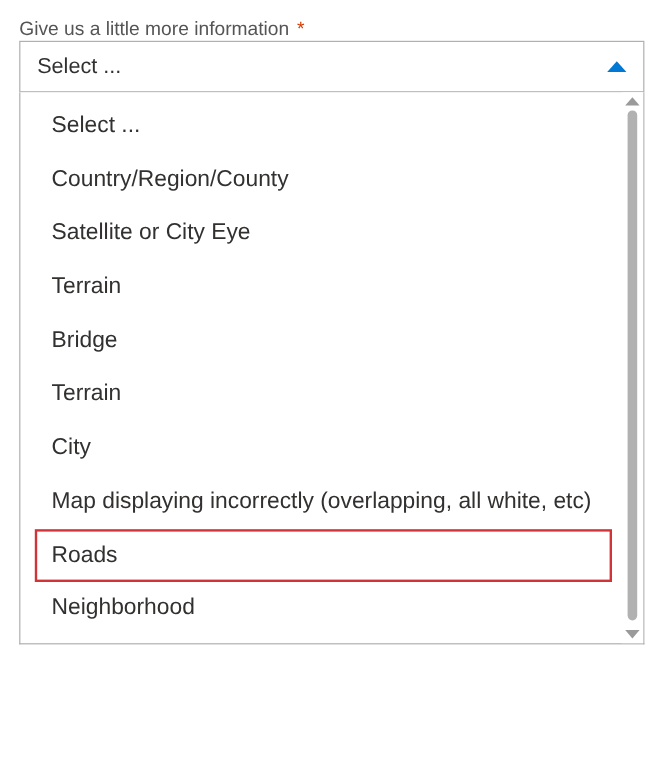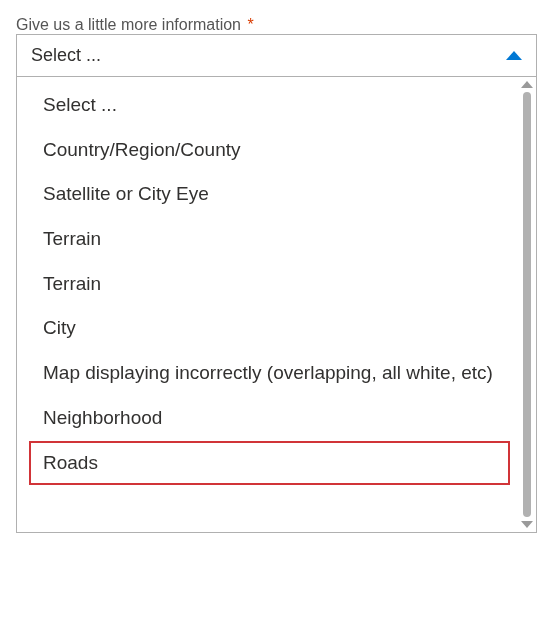--- a/index.html
+++ b/index.html
@@ -113,25 +113,26 @@
   <span class="select-value">Select ...</span>
   <span class="caret-up"></span>
 </div>
 
 <div class="dropdown-panel">
   <div class="dropdown-list" id="dropdown-list">
       <div class="dropdown-item">Select ...</div>
       <div class="dropdown-item">Country/Region/County</div>
       <div class="dropdown-item">Satellite or City Eye</div>
       <div class="dropdown-item">Terrain</div>
+      <div class="dropdown-item">Bridge</div>
       <div class="dropdown-item">Terrain</div>
       <div class="dropdown-item">City</div>
       <div class="dropdown-item">Map displaying incorrectly (overlapping, all white, etc)</div>
+      <div class="dropdown-item highlighted">Roads</div>
       <div class="dropdown-item">Neighborhood</div>
-      <div class="dropdown-item highlighted">Roads</div>
     </div>
   <div class="scrollbar-track">
     <div class="scroll-arrow-up"></div>
     <div class="scroll-thumb"></div>
     <div class="scroll-spacer"></div>
     <div class="scroll-arrow-down"></div>
   </div>
 </div>
 
 </body></html>

